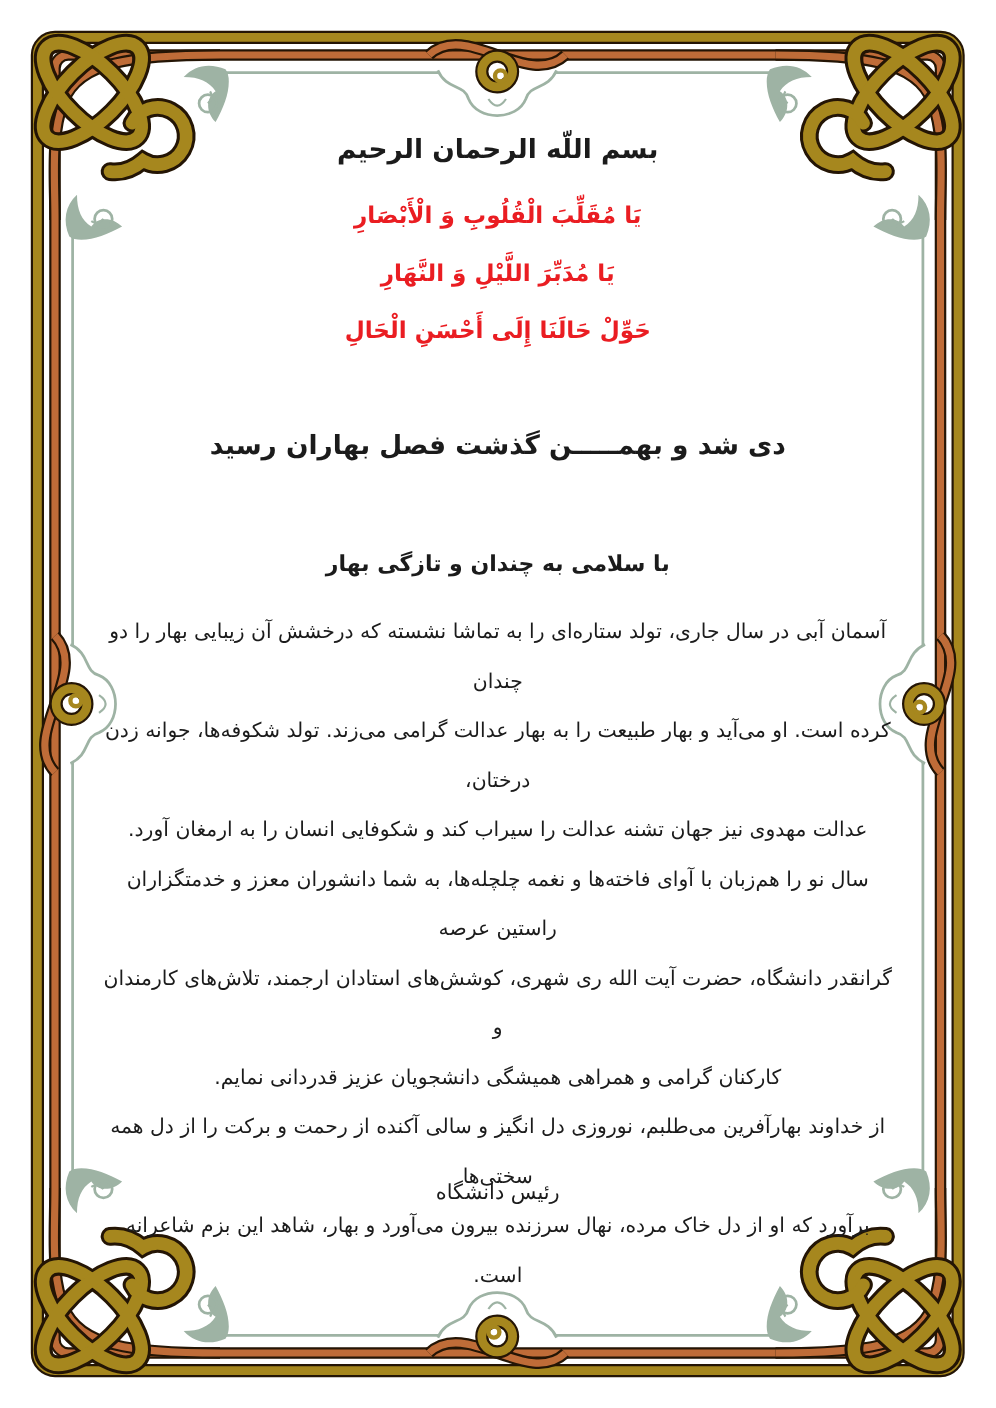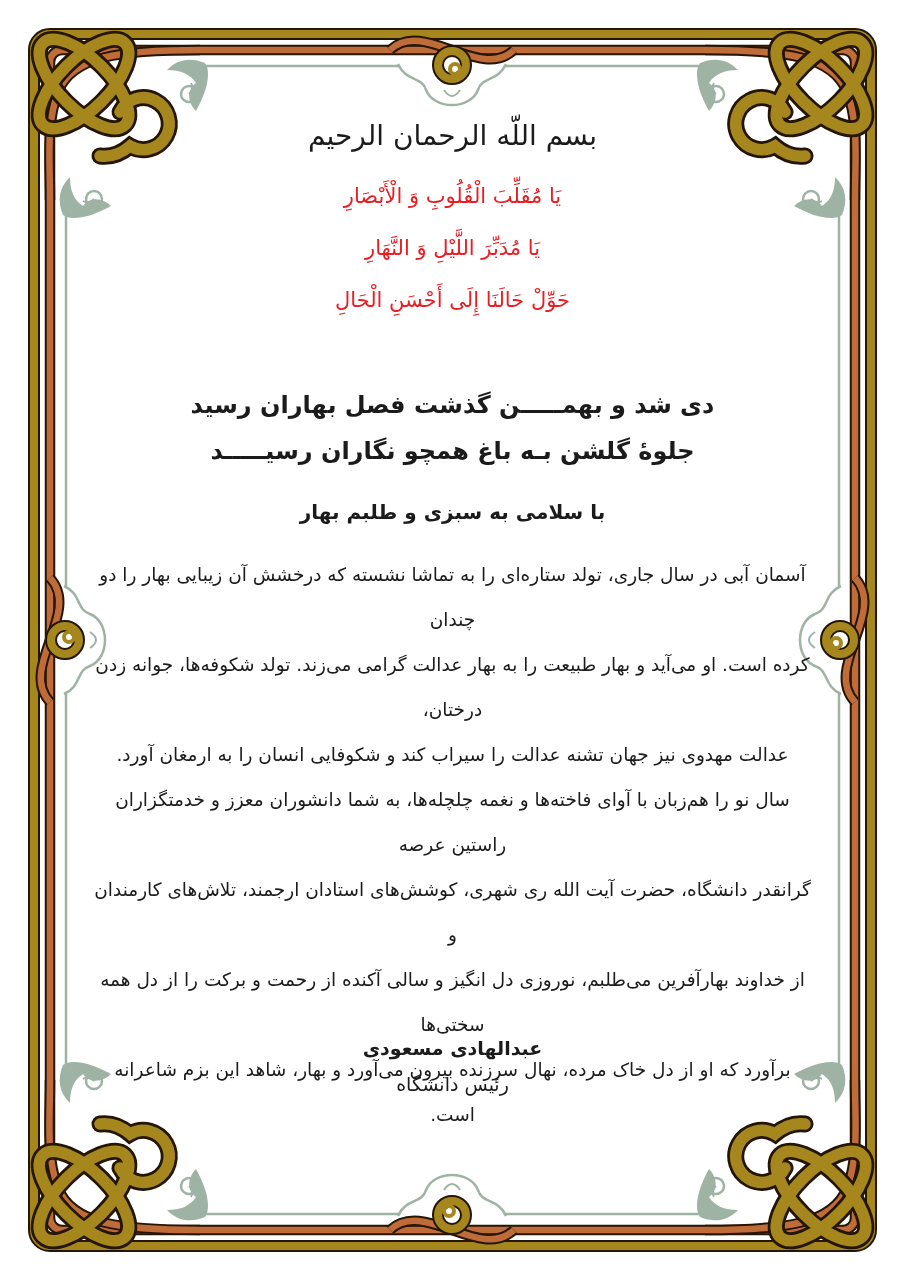--- a/index.html
+++ b/index.html
@@ -14,22 +14,22 @@
   #border-svg{position:absolute;inset:0;}
   
   .olk{stroke:var(--ink,#241505);fill:none;}
   .sgold{stroke:var(--gold,#a6871e);fill:none;}
   .sorange{stroke:var(--orange,#bf6c38);fill:none;}
   .ssage{stroke:var(--sage,#9eb3a4);fill:none;}
   .fsage{fill:var(--sage,#9eb3a4);}
   .fwhite{fill:#ffffff;}
 
   .txt{position:absolute;left:92px;right:92px;text-align:center;direction:rtl;}
-  .bismillah{top:120px;font-size:28px;font-weight:normal;line-height:32px;}
-  .prayer{top:170px;font-size:21px;font-weight:normal;line-height:52px;color:var(--red,#ea1d22);}
+  .bismillah{top:120px;font-size:24px;font-weight:bold;line-height:32px;}
+  .prayer{top:170px;font-size:21px;font-weight:bold;line-height:52px;color:var(--red,#ea1d22);}
   .poem{top:382px;font-size:24px;font-weight:bold;line-height:46px;}
   .greeting{top:492px;font-size:20px;font-weight:bold;line-height:40px;}
   .body-par{top:552px;font-size:18.5px;line-height:45px;}
   .sig-name{top:1028px;font-size:19px;font-weight:bold;line-height:40px;}
   .sig-title{top:1064px;font-size:19px;line-height:40px;}
 </style>
 </head>
 <body>
 
 <div id="page">
@@ -106,30 +106,29 @@
   <div class="txt bismillah">بسم اللّه الرحمان الرحیم</div>
 
   <div class="txt prayer">
     <div>یَا مُقَلِّبَ الْقُلُوبِ وَ الْأَبْصَارِ</div>
     <div>یَا مُدَبِّرَ اللَّیْلِ وَ النَّهَارِ</div>
     <div>حَوِّلْ حَالَنَا إِلَی أَحْسَنِ الْحَالِ</div>
   </div>
 
   <div class="txt poem">
     <div>دی شد و بهمـــــن گذشت فصل بهاران رسید</div>
-    <div>جلوهٔ گلشن بـه باغ همچو نگاران رسیـــــد</div>
   </div>
 
-  <div class="txt greeting">با سلامی به سبزی و طلبم بهار</div>
+  <div class="txt greeting">با سلامی به چندان و تازگی بهار</div>
 
   <div class="txt body-par">
     <div>آسمان آبی در سال جاری، تولد ستاره‌ای را به تماشا نشسته که درخشش آن زیبایی بهار را دو چندان</div>
     <div>کرده است. او می‌آید و بهار طبیعت را به بهار عدالت گرامی می‌زند. تولد شکوفه‌ها، جوانه زدن درختان،</div>
     <div>عدالت مهدوی نیز جهان تشنه عدالت را سیراب کند و شکوفایی انسان را به ارمغان آورد.</div>
     <div>سال نو را هم‌زبان با آوای فاخته‌ها و نغمه چلچله‌ها، به شما دانشوران معزز و خدمتگزاران راستین عرصه</div>
     <div>گرانقدر دانشگاه، حضرت آیت الله ری شهری، کوشش‌های استادان ارجمند، تلاش‌های کارمندان و</div>
+    <div>کارکنان گرامی و همراهی همیشگی دانشجویان عزیز قدردانی نمایم.</div>
     <div>از خداوند بهارآفرین می‌طلبم، نوروزی دل انگیز و سالی آکنده از رحمت و برکت را از دل همه سختی‌ها</div>
     <div>برآورد که او از دل خاک مرده، نهال سرزنده بیرون می‌آورد و بهار، شاهد این بزم شاعرانه است.</div>
   </div>
 
-  <div class="txt sig-name">عبدالهادی مسعودی</div>
   <div class="txt sig-title">رئیس دانشگاه</div>
 </div>
 
 </body></html>

